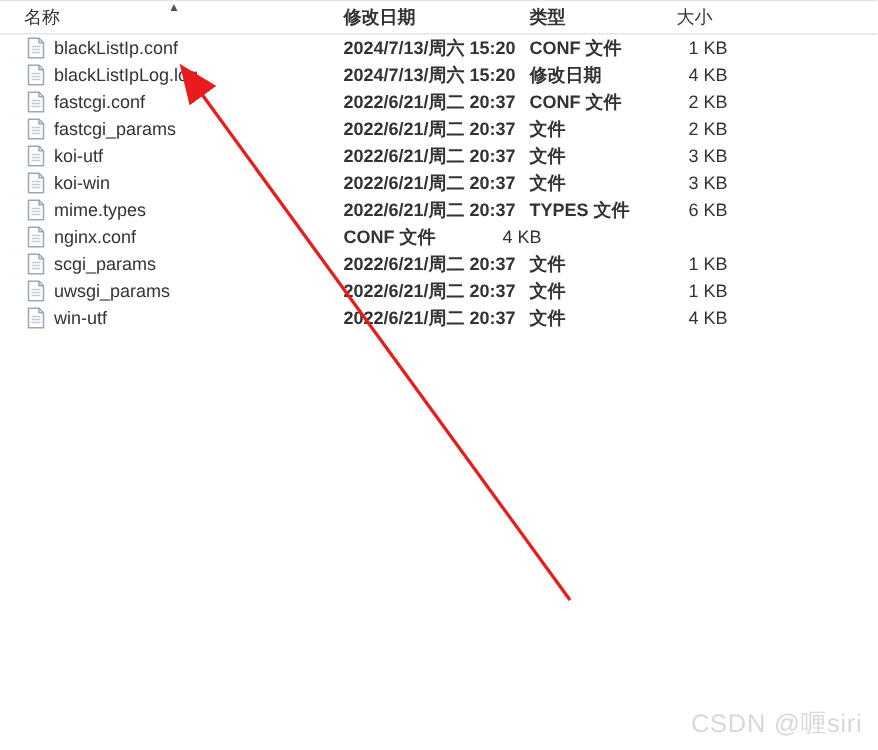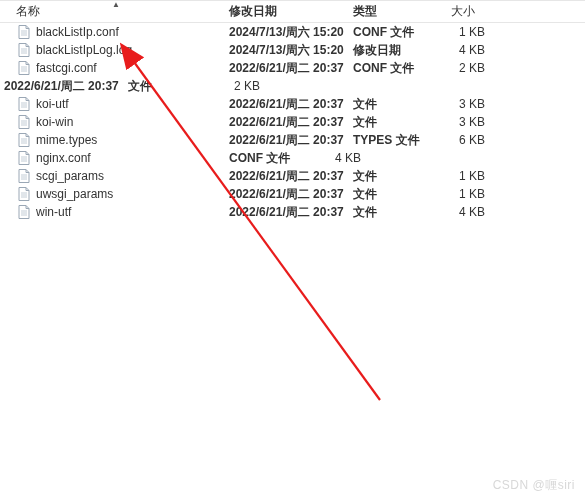--- a/index.html
+++ b/index.html
@@ -65,21 +65,21 @@
   .arrow-annotation {
     position: absolute;
     pointer-events: none;
     top: 0; left: 0;
   }
   .watermark {
     position: absolute;
     bottom: 6px;
     right: 10px;
     color: #d8d8d8;
-    font-size: 12px;
+    font-size: 17px;
     letter-spacing: 0.5px;
   }
 </style>
 </head>
 <body>
 
 <div class="file-list">
   <div class="header-row">
     <div class="header-cell col-name">
       <span class="sort-arrow">▲</span>
@@ -141,20 +141,32 @@
   <line x1="5" y1="11" x2="11" y2="11" stroke="#c3cdd6" stroke-width="1"></line>
 </svg>
           </span>
           <span>fastcgi.conf</span>
         </div>
         <div class="col-date">2022/6/21/周二 20:37</div>
         <div class="col-type">CONF 文件</div>
         <div class="col-size">2 KB</div>
       </div>
       <div class="file-row">
+        <div class="col-name">
+          <span class="file-icon">
+<svg viewBox="0 0 16 16">
+  <path d="M3 1.5 h7 l3 3 v10 h-10 z" fill="#ffffff" stroke="#9aa7b5" stroke-width="1"></path>
+  <path d="M10 1.5 v3 h3" fill="none" stroke="#9aa7b5" stroke-width="1"></path>
+  <line x1="5" y1="7" x2="11" y2="7" stroke="#c3cdd6" stroke-width="1"></line>
+  <line x1="5" y1="9" x2="11" y2="9" stroke="#c3cdd6" stroke-width="1"></line>
+  <line x1="5" y1="11" x2="11" y2="11" stroke="#c3cdd6" stroke-width="1"></line>
+</svg>
+          </span>
+          <span>fastcgi_params</span>
+        </div>
         <div class="col-date">2022/6/21/周二 20:37</div>
         <div class="col-type">文件</div>
         <div class="col-size">2 KB</div>
       </div>
       <div class="file-row">
         <div class="col-name">
           <span class="file-icon">
 <svg viewBox="0 0 16 16">
   <path d="M3 1.5 h7 l3 3 v10 h-10 z" fill="#ffffff" stroke="#9aa7b5" stroke-width="1"></path>
   <path d="M10 1.5 v3 h3" fill="none" stroke="#9aa7b5" stroke-width="1"></path>

